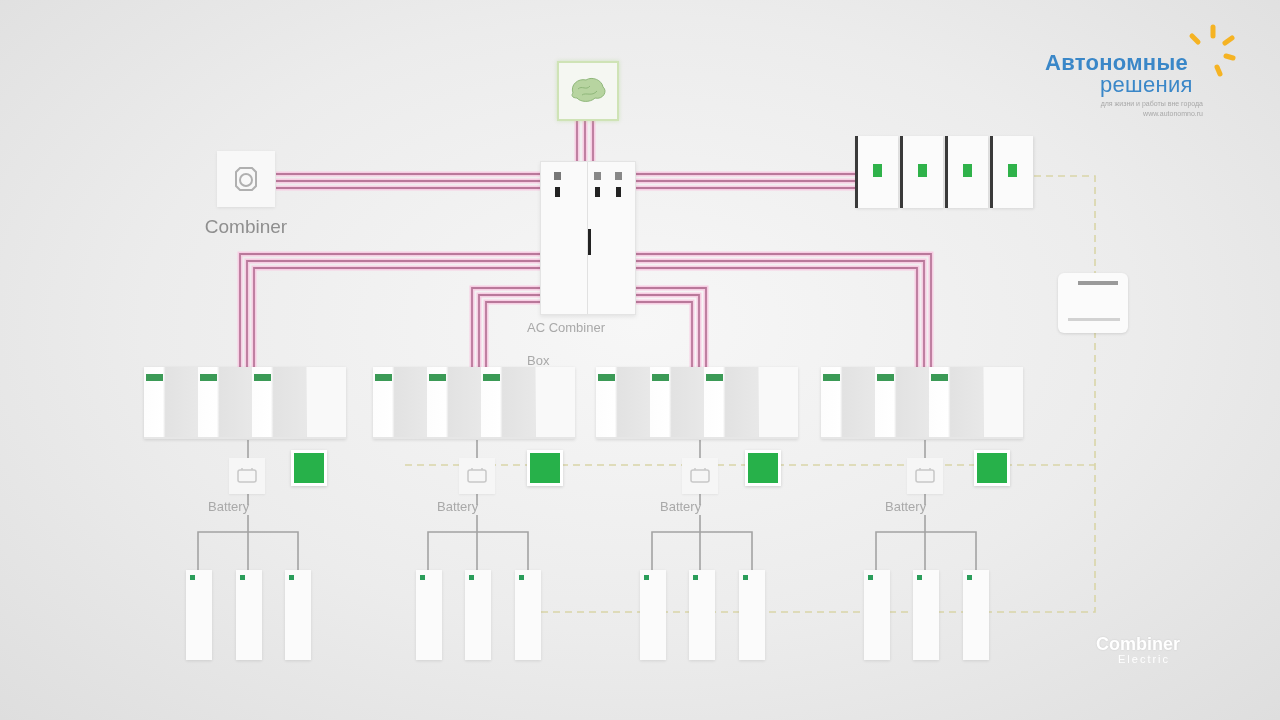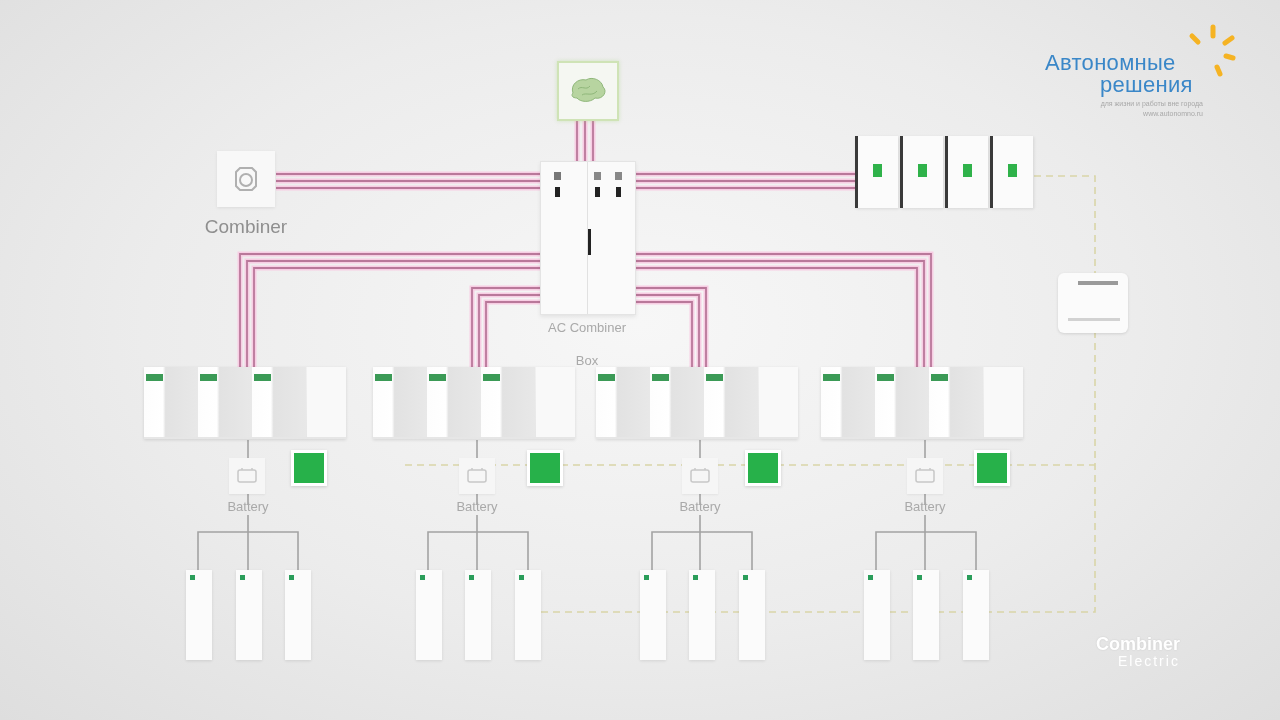--- a/index.html
+++ b/index.html
@@ -1,21 +1,21 @@
 <!DOCTYPE html>
 <html><head>
 <meta charset="utf-8">
 <style>
   html,body{margin:0;padding:0;}
   body{width:1280px;height:720px;overflow:hidden;position:relative;
     background:radial-gradient(ellipse at 50% 45%,#f7f7f7 0%,#ececec 55%,#dedede 100%);
     font-family:"Liberation Sans",sans-serif;}
   svg.wires{position:absolute;left:0;top:0;width:1280px;height:720px;}
   .abs{position:absolute;}
-  .label{color:#a9a9a9;font-size:13px;text-align:center;line-height:13px;}
+  .label{color:#a9a9a9;font-size:13px;line-height:13px;}
   .gen-label{font-size:19px;color:#8f8f8f;}
   .card{background:#f8f8f8;box-shadow:0 1px 3px rgba(0,0,0,0.08);}
   .brain{background:#f5f7f2;border:2px solid #cfe3b6;box-shadow:0 0 4px rgba(160,210,120,.4);}
   .cabinet{background:#fafafa;border:1px solid #e4e4e4;box-shadow:0 2px 4px rgba(0,0,0,.08);}
   .inv-rack{background:linear-gradient(#f1f1f1,#e6e6e6);box-shadow:0 1px 3px rgba(0,0,0,.12);}
   .inv-unit{position:absolute;top:0;height:70px;width:54px;
     background:linear-gradient(90deg,#fdfdfd 0%,#ffffff 35%,#e2e2e2 40%,#e8e8e8 100%);}
   .inv-screen{position:absolute;top:7px;left:2px;width:17px;height:7px;background:#3b9a56;}
   .xw-unit{position:absolute;top:0;width:40px;height:72px;background:#fbfbfb;border-left:3px solid #3a3a3a;box-shadow:1px 1px 3px rgba(0,0,0,.1);}
   .xw-screen{position:absolute;left:15px;top:28px;width:9px;height:13px;background:#2fb24a;}
@@ -109,21 +109,21 @@
 <div class="abs" style="left:1040px;top:22px;width:200px;height:100px;">
   <svg class="abs" style="left:140px;top:0;" width="60" height="60" viewBox="0 0 60 60">
     <g stroke="#f5b323" stroke-width="5" stroke-linecap="round">
       <line x1="33" y1="5" x2="33" y2="14"></line>
         <line x1="52" y1="16" x2="45" y2="21"></line>
       <line x1="53" y1="36" x2="46" y2="34"></line>
         <line x1="40" y1="52" x2="37" y2="45"></line>
       <line x1="12" y1="14" x2="18" y2="20"></line>
     </g>
   </svg>
-  <div class="abs logo-title" style="left:5px;top:30px;">Автономные</div>
+  <div class="abs logo-title" style="left:5px;top:30px;font-weight:bold;">Автономные</div>
   <div class="abs logo-title" style="left:60px;top:52px;">решения</div>
   <div class="abs logo-sub" style="left:0;top:78px;width:163px;">для жизни и работы вне города</div>
   <div class="abs logo-sub" style="left:0;top:88px;width:163px;">www.autonomno.ru</div>
 </div>
 
 <div class="abs brain" style="left:557px;top:61px;width:58px;height:56px;">
   <svg class="abs" style="left:9px;top:12px;" width="40" height="30" viewBox="0 0 40 30">
     <path d="M5 18 C2 10 10 3 18 5 C24 1 34 5 35 12 C40 16 35 25 27 23 C22 28 12 27 9 23 C4 23 3 20 5 18Z" fill="#b7d4a0" stroke="#8fb77a" stroke-width="1"></path>
     <path d="M10 14 C14 10 18 16 22 11 M14 20 C18 17 24 22 29 16" stroke="#8fb77a" fill="none" stroke-width="1"></path>
   </svg>
@@ -289,14 +289,14 @@
   </div>
 <div class="abs bank" style="left:913px;top:570px;">
     <div class="bank-led"></div>
   </div>
 <div class="abs bank" style="left:963px;top:570px;">
     <div class="bank-led"></div>
   </div>
 
 <div class="abs" style="left:1096px;top:634px;width:130px;">
   <div class="se">Combiner</div>
-  <div style="color:#fff;font-size:14px;letter-spacing:2px;margin-left:22px;margin-top:-2px;">Electric</div>
+  <div style="color:#fff;font-size:11px;letter-spacing:2px;margin-left:22px;margin-top:-2px;">Electric</div>
 </div>
 
 </body></html>

